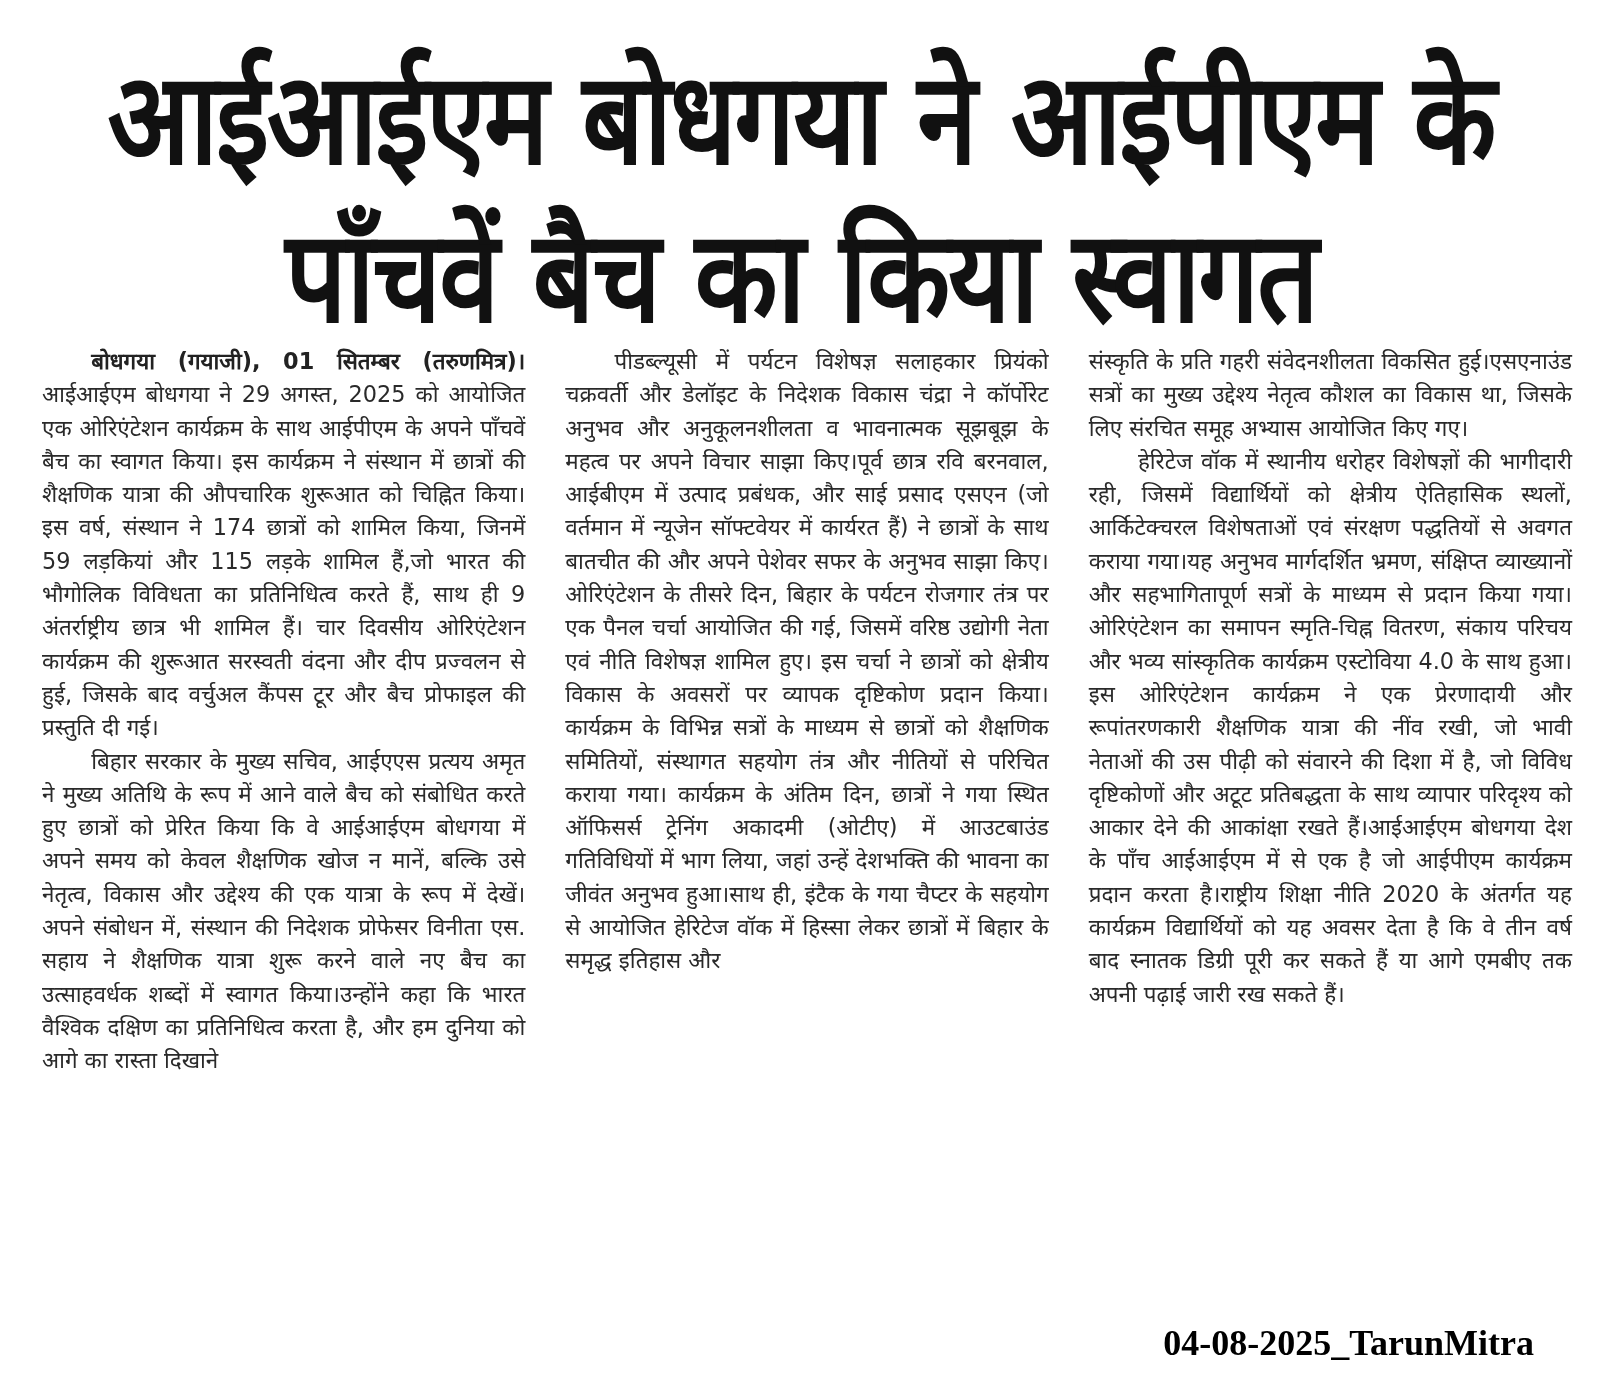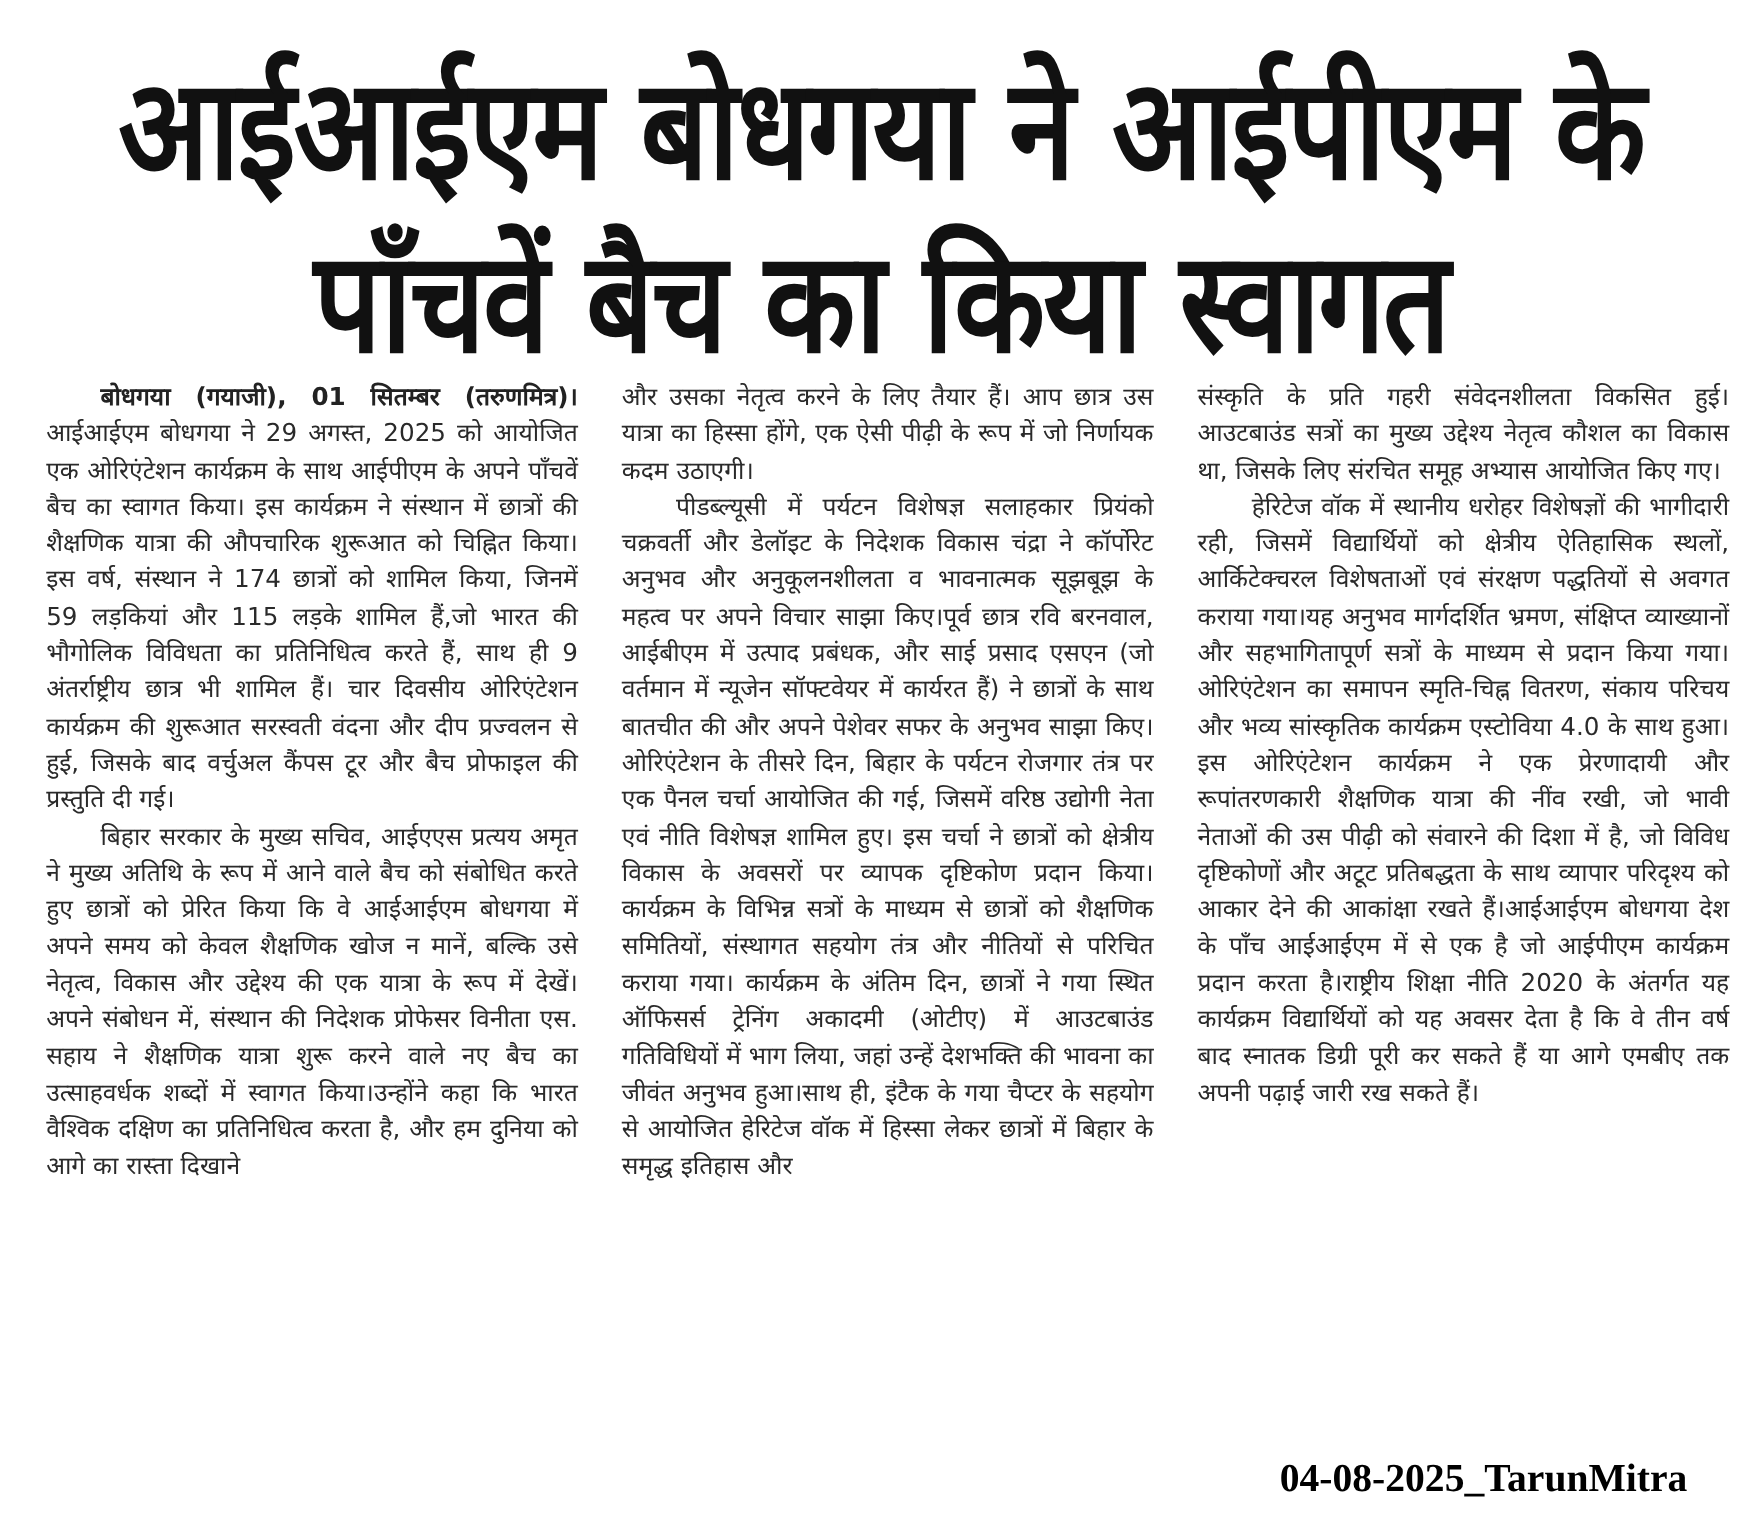--- a/index.html
+++ b/index.html
@@ -40,22 +40,21 @@
   <span class="line">आईआईएम बोधगया ने आईपीएम के</span>
   <span class="line">पाँचवें बैच का किया स्वागत</span>
 </div>
 
 <div class="columns">
   <div class="col">
     <p class="indent"><span class="dateline">बोधगया (गयाजी), 01 सितम्बर (तरुणमित्र)।</span> <span>आईआईएम बोधगया ने 29 अगस्त, 2025 को आयोजित एक ओरिएंटेशन कार्यक्रम के साथ आईपीएम के अपने पाँचवें बैच का स्वागत किया। इस कार्यक्रम ने संस्थान में छात्रों की शैक्षणिक यात्रा की औपचारिक शुरूआत को चिह्नित किया।इस वर्ष, संस्थान ने 174 छात्रों को शामिल किया, जिनमें 59 लड़कियां और 115 लड़के शामिल हैं,जो भारत की भौगोलिक विविधता का प्रतिनिधित्व करते हैं, साथ ही 9 अंतर्राष्ट्रीय छात्र भी शामिल हैं। चार दिवसीय ओरिएंटेशन कार्यक्रम की शुरूआत सरस्वती वंदना और दीप प्रज्वलन से हुई, जिसके बाद वर्चुअल कैंपस टूर और बैच प्रोफाइल की प्रस्तुति दी गई।</span></p>
     <p class="indent">बिहार सरकार के मुख्य सचिव, आईएएस प्रत्यय अमृत ने मुख्य अतिथि के रूप में आने वाले बैच को संबोधित करते हुए छात्रों को प्रेरित किया कि वे आईआईएम बोधगया में अपने समय को केवल शैक्षणिक खोज न मानें, बल्कि उसे नेतृत्व, विकास और उद्देश्य की एक यात्रा के रूप में देखें। अपने संबोधन में, संस्थान की निदेशक प्रोफेसर विनीता एस. सहाय ने शैक्षणिक यात्रा शुरू करने वाले नए बैच का उत्साहवर्धक शब्दों में स्वागत किया।उन्होंने कहा कि भारत वैश्विक दक्षिण का प्रतिनिधित्व करता है, और हम दुनिया को आगे का रास्ता दिखाने</p>
   </div>
   <div class="col">
-    <p>और उसका नेतृत्व करने के लिए तैयार हैं। आप छात्र उस यात्रा का हिस्सा होंगे, एक ऐसी पीढ़ी के रूप में जो निर्णायक कदम उठाएगी।</p>
     <p class="indent">पीडब्ल्यूसी में पर्यटन विशेषज्ञ सलाहकार प्रियंको चक्रवर्ती और डेलॉइट के निदेशक विकास चंद्रा ने कॉर्पोरेट अनुभव और अनुकूलनशीलता व भावनात्मक सूझबूझ के महत्व पर अपने विचार साझा किए।पूर्व छात्र रवि बरनवाल, आईबीएम में उत्पाद प्रबंधक, और साई प्रसाद एसएन (जो वर्तमान में न्यूजेन सॉफ्टवेयर में कार्यरत हैं) ने छात्रों के साथ बातचीत की और अपने पेशेवर सफर के अनुभव साझा किए।ओरिएंटेशन के तीसरे दिन, बिहार के पर्यटन रोजगार तंत्र पर एक पैनल चर्चा आयोजित की गई, जिसमें वरिष्ठ उद्योगी नेता एवं नीति विशेषज्ञ शामिल हुए। इस चर्चा ने छात्रों को क्षेत्रीय विकास के अवसरों पर व्यापक दृष्टिकोण प्रदान किया।कार्यक्रम के विभिन्न सत्रों के माध्यम से छात्रों को शैक्षणिक समितियों, संस्थागत सहयोग तंत्र और नीतियों से परिचित कराया गया। कार्यक्रम के अंतिम दिन, छात्रों ने गया स्थित ऑफिसर्स ट्रेनिंग अकादमी (ओटीए) में आउटबाउंड गतिविधियों में भाग लिया, जहां उन्हें देशभक्ति की भावना का जीवंत अनुभव हुआ।साथ ही, इंटैक के गया चैप्टर के सहयोग से आयोजित हेरिटेज वॉक में हिस्सा लेकर छात्रों में बिहार के समृद्ध इतिहास और</p>
   </div>
   <div class="col">
-    <p>संस्कृति के प्रति गहरी संवेदनशीलता विकसित हुई।आउटबाउंड सत्रों का मुख्य उद्देश्य नेतृत्व कौशल का विकास था, जिसके लिए संरचित समूह अभ्यास आयोजित किए गए।</p>
+    <p>संस्कृति के प्रति गहरी संवेदनशीलता विकसित हुई।एसएनाउंड सत्रों का मुख्य उद्देश्य नेतृत्व कौशल का विकास था, जिसके लिए संरचित समूह अभ्यास आयोजित किए गए।</p>
     <p class="indent">हेरिटेज वॉक में स्थानीय धरोहर विशेषज्ञों की भागीदारी रही, जिसमें विद्यार्थियों को क्षेत्रीय ऐतिहासिक स्थलों, आर्किटेक्चरल विशेषताओं एवं संरक्षण पद्धतियों से अवगत कराया गया।यह अनुभव मार्गदर्शित भ्रमण, संक्षिप्त व्याख्यानों और सहभागितापूर्ण सत्रों के माध्यम से प्रदान किया गया। ओरिएंटेशन का समापन स्मृति-चिह्न वितरण, संकाय परिचय और भव्य सांस्कृतिक कार्यक्रम एस्टोविया 4.0 के साथ हुआ।इस ओरिएंटेशन कार्यक्रम ने एक प्रेरणादायी और रूपांतरणकारी शैक्षणिक यात्रा की नींव रखी, जो भावी नेताओं की उस पीढ़ी को संवारने की दिशा में है, जो विविध दृष्टिकोणों और अटूट प्रतिबद्धता के साथ व्यापार परिदृश्य को आकार देने की आकांक्षा रखते हैं।आईआईएम बोधगया देश के पाँच आईआईएम में से एक है जो आईपीएम कार्यक्रम प्रदान करता है।राष्ट्रीय शिक्षा नीति 2020 के अंतर्गत यह कार्यक्रम विद्यार्थियों को यह अवसर देता है कि वे तीन वर्ष बाद स्नातक डिग्री पूरी कर सकते हैं या आगे एमबीए तक अपनी पढ़ाई जारी रख सकते हैं।</p>
   </div>
 </div>
 
 <div class="footer">04-08-2025_TarunMitra</div>
 
 </body></html>

